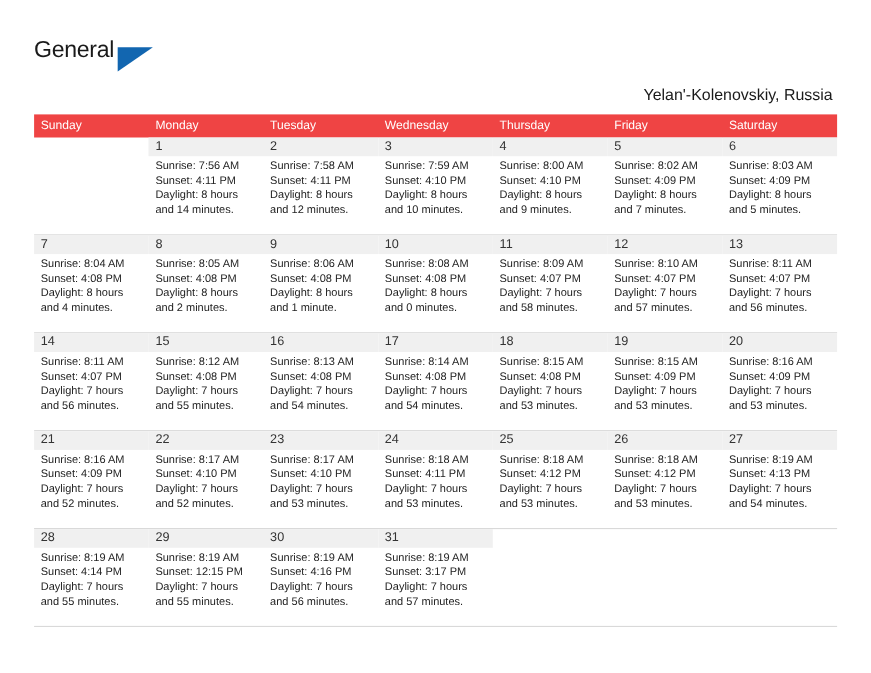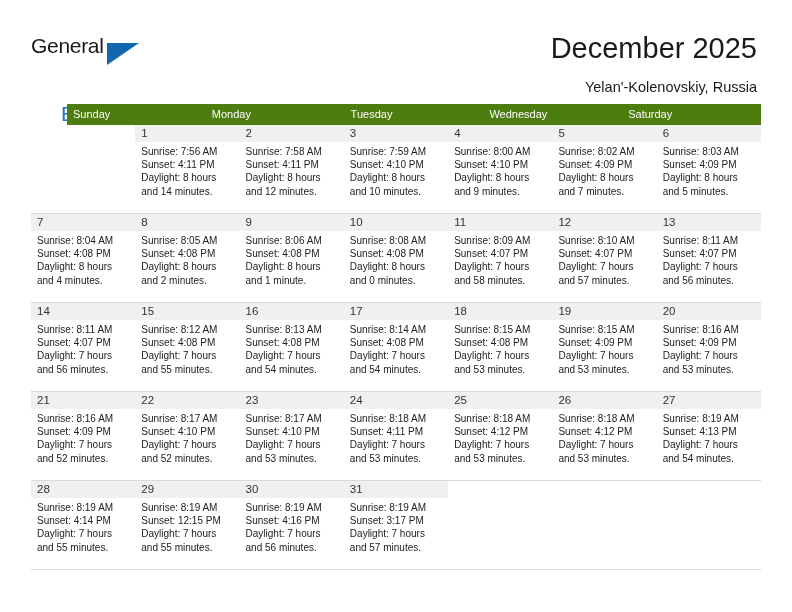--- a/index.html
+++ b/index.html
@@ -87,23 +87,22 @@
 
   
   .calendar {
     position: absolute;
     left: 31px;
     top: 104px;
     width: 730px;
   }
   .weekday-row {
     display: flex;
-    background: #4d7c0f;
+    background: #ef4444;
     height: 21px;
-    margin-left: 36px;
   }
   .weekday {
     flex: 1 1 0;
     color: #ffffff;
     font-size: 11px;
     line-height: 21px;
     padding-left: 6px;
     box-sizing: border-box;
     white-space: nowrap;
   }
@@ -150,31 +149,32 @@
 <div class="page">
 
   <div class="header">
 
     <div class="brand">
       <span class="brand-general">General</span>
       <span class="brand-triangle"></span>
       <span class="brand-blue">Blue</span>
     </div>
 
-    <div class="title">December 2025</div>
     <div class="subtitle">Yelan'-Kolenovskiy, Russia</div>
   </div>
 
   <div class="calendar">
 
     <div class="weekday-row">
       <div class="weekday">Sunday</div>
       <div class="weekday">Monday</div>
       <div class="weekday">Tuesday</div>
       <div class="weekday">Wednesday</div>
+      <div class="weekday">Thursday</div>
+      <div class="weekday">Friday</div>
       <div class="weekday">Saturday</div>
     </div>
 
     <div class="week-row first">
       <div class="cell empty">
         <div class="daynum-band"></div>
         <div class="cell-body">
           <div></div>
           <div></div>
           <div></div>

